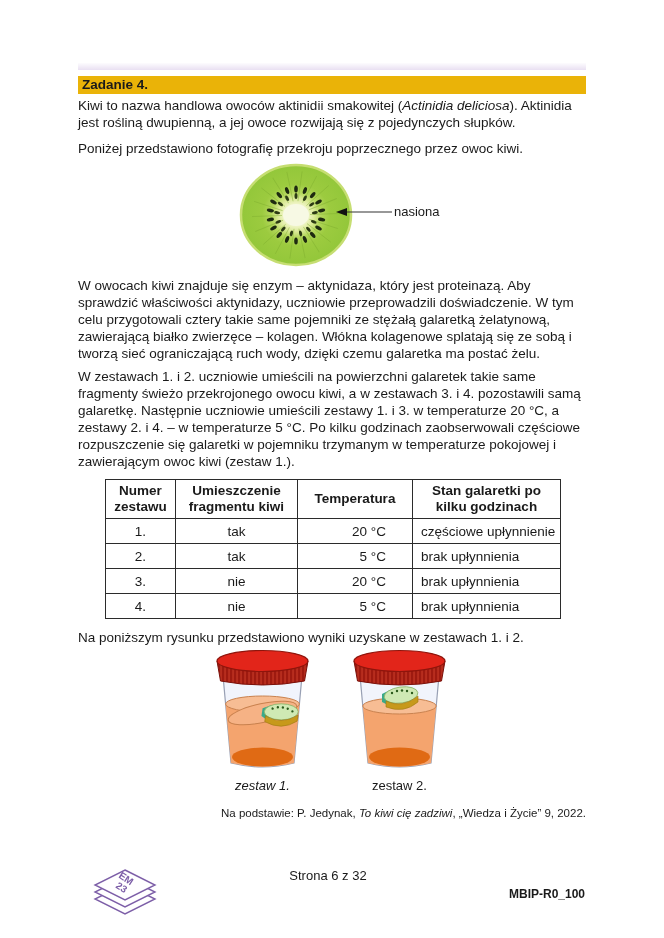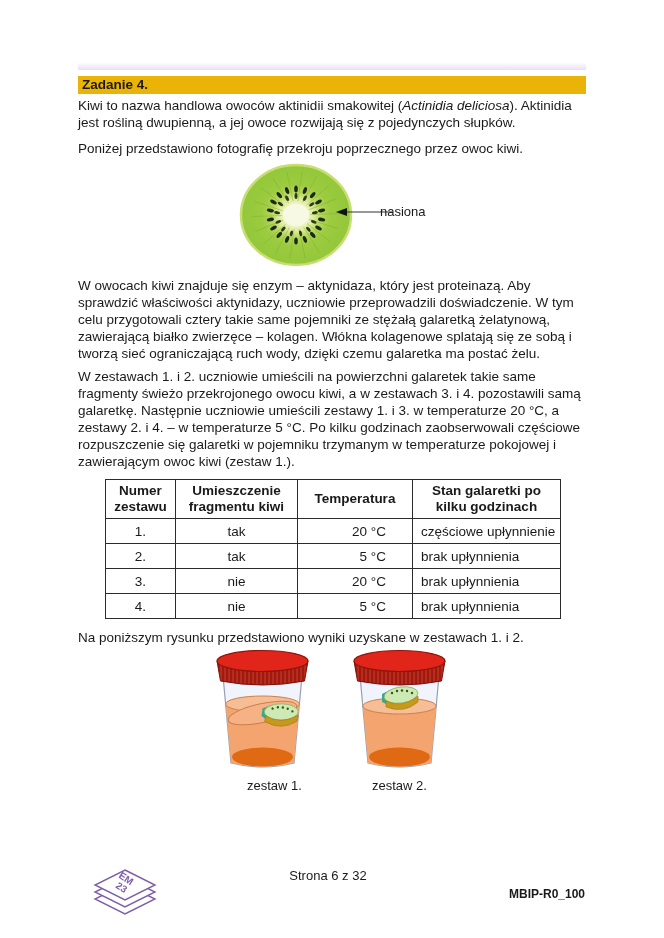--- a/index.html
+++ b/index.html
@@ -8,33 +8,33 @@
   .content{position:absolute;left:78px;top:0;width:508px;}
   .pre-rule{margin-top:63px;height:7px;background:linear-gradient(#fdfcfe,#e9e0f2);}
   .task-bar{margin-top:6px;height:18px;line-height:18px;background:#eab308;
             font-weight:bold;font-size:13.5px;padding-left:4px;}
   p{margin:0;font-size:13.5px;line-height:17px;text-align:left;}
   .p1{margin-top:3px;} .p2{margin-top:9px;} .p3{margin-top:6px;} .p4{margin-top:6px;}
   .p5{margin-top:7px;} .p6{margin-top:10px;}
   .fig-kiwi{position:relative;margin-top:4px;height:110px;}
   .kiwi-svg{position:absolute;left:160px;top:0;}
   .arrow-svg{position:absolute;left:256px;top:44px;}
-  .nasiona-label{position:absolute;left:302px;top:43px;font-size:13px;}
+  .nasiona-label{position:absolute;left:316px;top:43px;font-size:13px;}
   table{border-collapse:collapse;margin:9px 0 0 27px;width:455px;table-layout:fixed;}
   th,td{border:1.5px solid #2b2b2b;font-size:13.5px;}
   th{font-weight:bold;text-align:center;padding:3px 2px;line-height:16px;height:32px;}
   td{height:24px;padding:0 4px;text-align:center;}
   col.c1{width:70px;} col.c2{width:122px;} col.c3{width:115px;} col.c4{width:148px;}
   td.temp{text-align:right;padding-right:26px;}
   td.state{text-align:left;padding-left:8px;}
   .fig-jars{position:relative;margin-top:2px;height:152px;}
   .jar1-svg{position:absolute;left:132px;top:0;}
   .jar2-svg{position:absolute;left:269px;top:0;}
   .jar-label{position:absolute;top:130px;width:105px;text-align:center;font-size:13px;}
-  .jar-label.l1{left:144px;} .jar-label.l2{left:269px;text-align:center;}
+  .jar-label.l1{left:132px;font-style:italic;} .jar-label.l2{left:269px;text-align:center;}
   .citation{margin-top:5px;font-size:11.5px;text-align:right;}
   .footer-logo{position:absolute;left:92px;top:862px;}
   .footer-page{position:absolute;left:0;top:868px;width:656px;text-align:center;font-size:13px;}
   .footer-code{position:absolute;right:79px;top:887px;font-size:12px;font-weight:bold;margin-left:47px;}
 </style>
 </head>
 <body>
 
 <div class="page">
   <div class="content">
@@ -229,20 +229,21 @@
             </g>
         </g>
         <path d="M7 13 L98 13 L94.5 33 Q52.5 41 10.5 33 Z" fill="url(#ribs2)" stroke="#7a100a" stroke-width="1"></path>
         <ellipse cx="52.5" cy="13" rx="45.5" ry="10.5" fill="#e2251a" stroke="#8e150c" stroke-width="1.2"></ellipse>
       </svg>
 
       <div class="jar-label l1">zestaw 1.</div>
       <div class="jar-label l2">zestaw 2.</div>
     </div>
 
+    <p class="citation"><span>Na podstawie: P. Jedynak, </span><i>To kiwi cię zadziwi</i><span>, „Wiedza i Życie” 9, 2022.</span></p>
 
   </div>
 
   <svg class="footer-logo" width="66" height="58" viewBox="0 0 66 58">
     <g fill="#ffffff" stroke="#7d5fa8" stroke-width="1.4">
       <path d="M33 22 L63 37 L33 52 L3 37 Z"></path>
       <path d="M33 15 L63 30 L33 45 L3 30 Z"></path>
       <path d="M33 8 L63 23 L33 38 L3 23 Z"></path>
     </g>
     <g transform="rotate(33 33 21)" fill="#7d5fa8" font-family="Liberation Sans, sans-serif" font-size="10" font-weight="bold">

